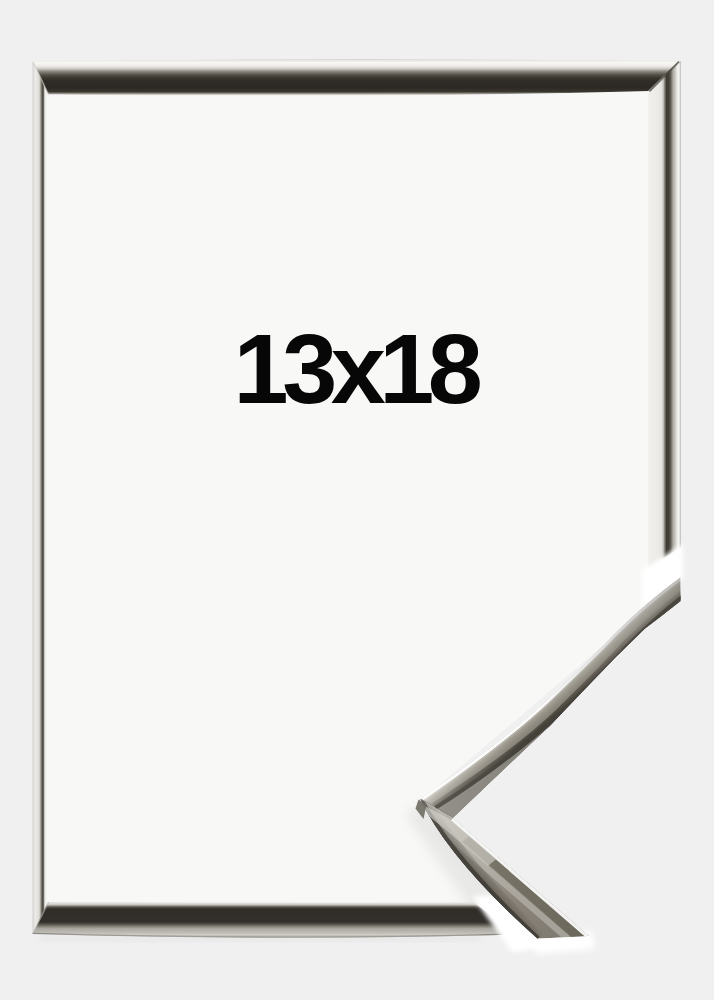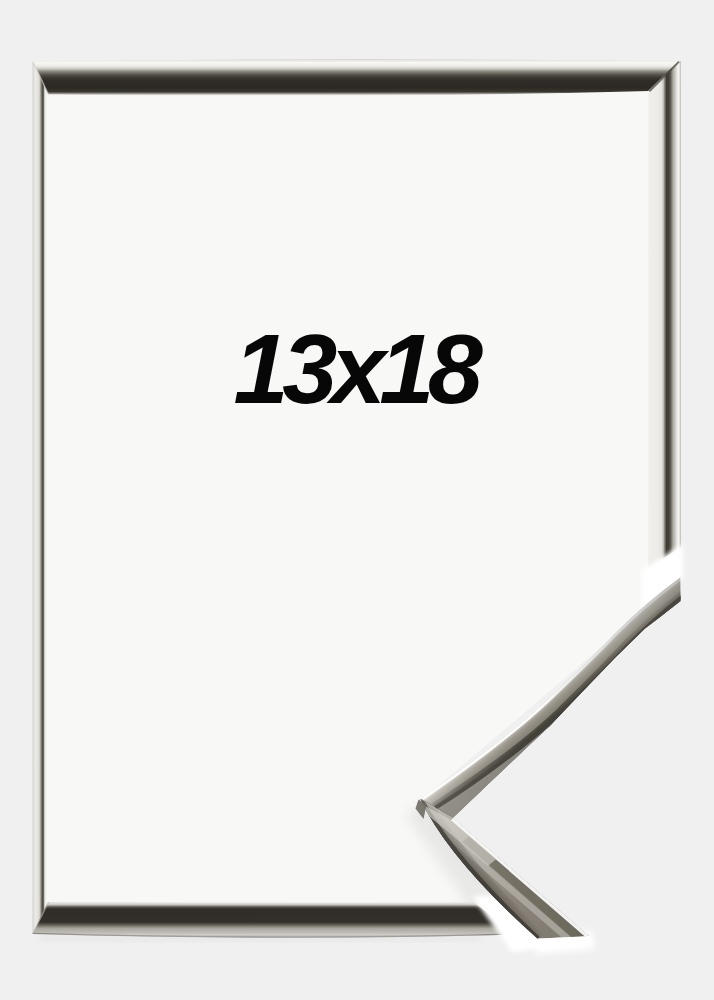--- a/index.html
+++ b/index.html
@@ -1,16 +1,16 @@
 <!DOCTYPE html>
 <html><head>
 <meta charset="utf-8">
 <style>
   html,body{margin:0;padding:0;background:#f0f0f1;}
-  .page{width:714px;height:1000px;position:relative;overflow:hidden;background:#fca5a5;font-style:italic;}
+  .page{width:714px;height:1000px;position:relative;overflow:hidden;background:#fca5a5;}
   svg{display:block;}
   .lbl{font-family:"Liberation Sans",sans-serif;font-weight:700;font-size:99px;letter-spacing:-6.5px;fill:#070707;}
 </style>
 </head>
 <body>
 <div class="page">
 <svg width="714" height="1000" viewBox="0 0 714 1000" xmlns="http://www.w3.org/2000/svg">
 <defs>
   <linearGradient id="gTop" gradientUnits="userSpaceOnUse" x1="0" y1="58.5" x2="0" y2="99">
     <stop offset="0" stop-color="#b5b4b0"></stop>

